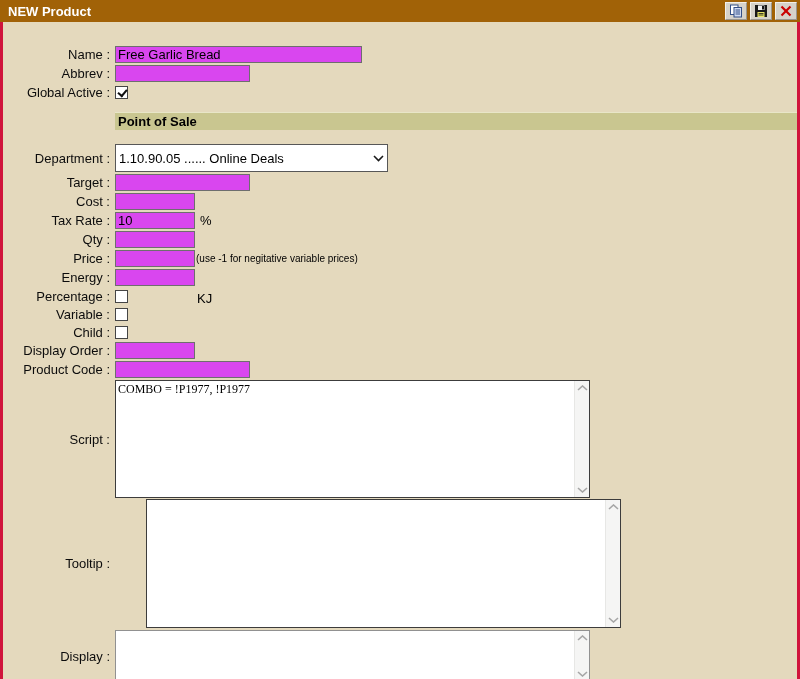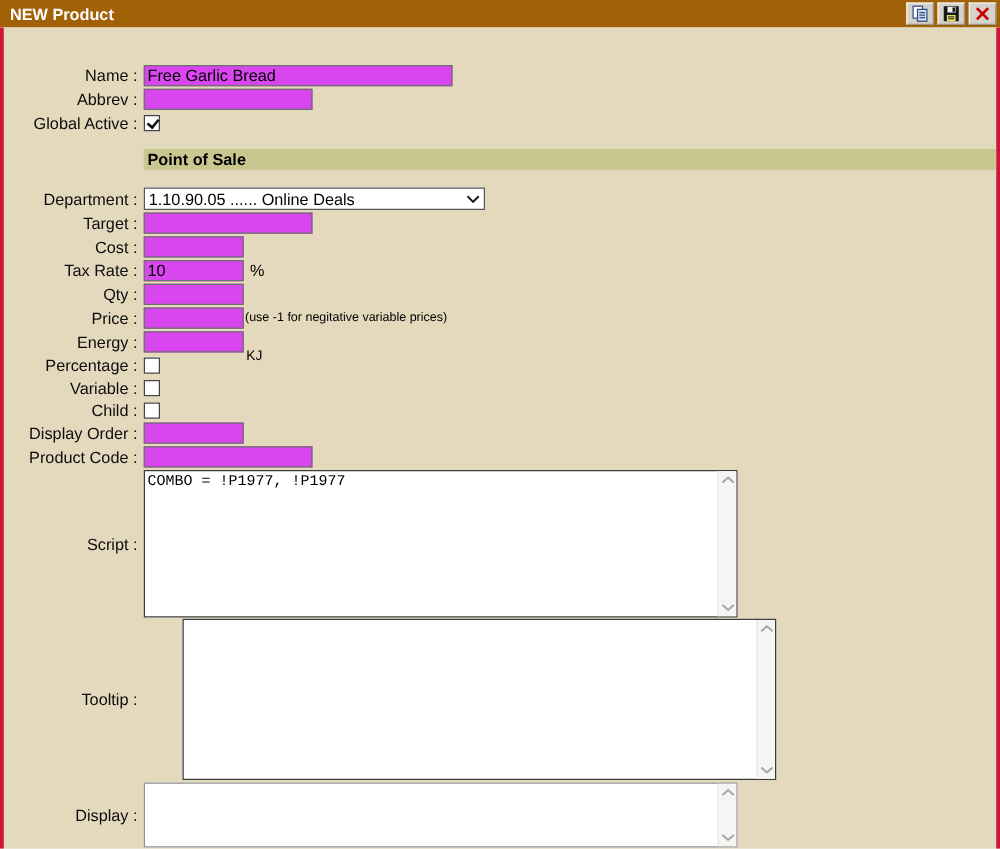--- a/index.html
+++ b/index.html
@@ -20,21 +20,21 @@
     width:22px;height:18px;margin-left:3px;
     background:#d6d2c9;border:1px solid #9a968e;
     border-top-color:#f2efe9;border-left-color:#f2efe9;
     display:flex;align-items:center;justify-content:center;
     cursor:pointer;box-sizing:border-box;
   }
   
   .content{
     flex:1;background:#e4d9bd;
     border-left:3px solid #d0143c;border-right:3px solid #d0143c;
-    box-sizing:border-box;padding-top:30px;overflow:hidden;
+    box-sizing:border-box;padding-top:24px;overflow:hidden;
   }
   .row{display:flex;align-items:center;margin-bottom:2px;}
   .lbl{
     width:107px;flex:0 0 107px;text-align:right;margin-right:5px;
     color:#0c0c0c;
   }
   input.txt{
     height:17px;border:1px solid #6e6e6e;background:#d946ef;
     font-family:"Liberation Sans",sans-serif;font-size:13px;
     padding:0 2px;box-sizing:border-box;margin:0;
@@ -44,48 +44,48 @@
   .w-sm{width:80px;}
   
   .section-hd{
     margin:12px 0 0 112px;height:17px;background:#c9c690;
     font-weight:bold;color:#000000;display:flex;align-items:center;
     padding-left:3px;border-top:1px solid #e8e6c8;
   }
   .gap-after-hd{height:14px;}
   
   .select{
-    width:273px;height:18px;background:#fff;border:1px solid #575757;
+    width:273px;height:28px;background:#fff;border:1px solid #575757;
     display:flex;align-items:center;box-sizing:border-box;
     padding:0 3px;cursor:default;
   }
   .select .sel-val{flex:1;white-space:nowrap;overflow:hidden;}
   
   .cbrow{min-height:16px;margin-bottom:2px;}
   .cb{
     position:relative;width:13px;height:13px;background:#fff;
     border:1px solid #454545;display:inline-block;box-sizing:border-box;
   }
   .cb.checked::after{
     content:"";position:absolute;left:2px;top:2px;width:7px;height:4px;
     border-left:2px solid #101010;border-bottom:2px solid #101010;
     transform:rotate(-50deg);
   }
   .suffix{margin-left:5px;}
   .note{font-size:10px;margin-left:1px;color:#000;}
-  .unit-kj{font-size:11px;margin-left:2px;position:relative;top:11px;color:#000;}
+  .unit-kj{font-size:13px;margin-left:2px;position:relative;top:21px;color:#000;}
   
   .ta{
     position:relative;width:475px;background:#fff;box-sizing:border-box;
   }
   .ta.dark{border:1px solid #3c3c3c;}
   .ta.light{border:1px solid #919191;}
   .ta-body{
     position:absolute;left:0;top:0;right:15px;bottom:0;
-    font-family:Liberation Mono, monospace;
+    font-family:Liberation Serif, serif;
     font-size:12px;line-height:15px;padding:1px 0 0 2px;overflow:hidden;
   }
   .ta-line{white-space:pre;}
   .caret{display:inline-block;width:1px;height:12px;background:#000;vertical-align:-2px;}
   .sb{
     position:absolute;top:0;right:0;bottom:0;width:15px;
     background:#f5f5f4;border-left:1px solid #e7e7e5;
     display:flex;flex-direction:column;justify-content:space-between;
     align-items:center;padding:4px 0;box-sizing:border-box;
   }

